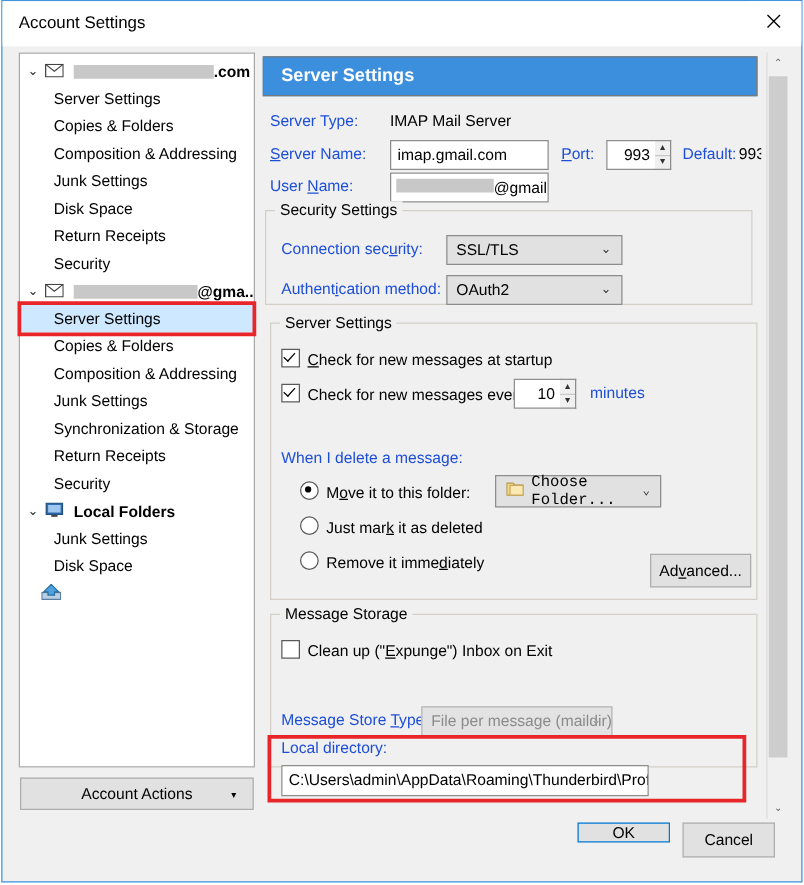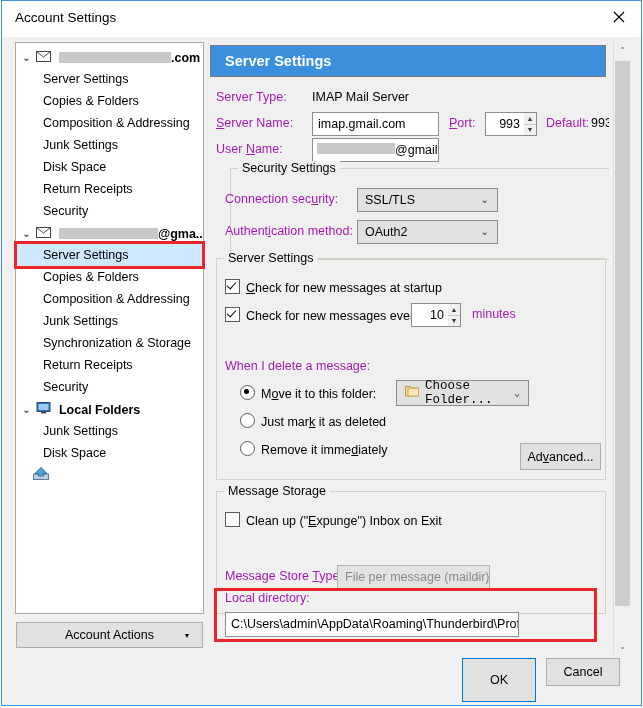--- a/index.html
+++ b/index.html
@@ -65,21 +65,21 @@
   .pane{
     position:absolute;left:208px;top:41px;width:399px;height:613px;
     overflow:hidden;
   }
   .pane-header{
     position:absolute;left:0px;top:3px;width:396px;height:32px;
     background:#3b8fdd;border:1px solid #7a7a7a;box-sizing:border-box;
     color:#fff;font-weight:bold;font-size:14.5px;
     display:flex;align-items:center;padding-left:14px;
   }
-  .lbl{position:absolute;font-size:12.5px;color:#a21caf;white-space:nowrap;}
+  .lbl{position:absolute;font-size:12.5px;color:#1d4ed8;white-space:nowrap;}
   .val{position:absolute;font-size:12.5px;color:#000;white-space:nowrap;}
   .txtbox{
     position:absolute;background:#fff;border:1px solid #8d8d8d;
     box-sizing:border-box;height:24px;line-height:22px;
     font-size:12.5px;padding-left:5px;white-space:nowrap;overflow:hidden;
   }
   .numbox{
     position:absolute;background:#fff;border:1px solid #8d8d8d;
     box-sizing:border-box;height:24px;line-height:22px;
     font-size:12.5px;text-align:right;padding-right:4px;
@@ -147,21 +147,21 @@
     display:flex;align-items:center;justify-content:center;font-size:8px;color:#606060;
   }
   .vscroll .up{top:0;}
   .vscroll .down{bottom:0;}
   .vscroll .thumb{
     position:absolute;left:1px;top:19px;width:15px;height:545px;background:#cdcdcd;
   }
 
   
   .ok-btn{
-    position:absolute;left:460px;top:657px;width:74px;height:44px;
+    position:absolute;left:460px;top:657px;width:74px;height:16px;
     background:#e1e1e1;border:1px solid #0078d7;box-sizing:border-box;
     display:flex;align-items:center;justify-content:center;font-size:12.5px;cursor:default;
   }
   .cancel-btn{
     position:absolute;left:544px;top:657px;width:74px;height:28px;
     background:#e1e1e1;border:1px solid #adadad;box-sizing:border-box;
     display:flex;align-items:center;justify-content:center;font-size:12.5px;cursor:default;
   }
 
   
@@ -268,21 +268,21 @@
       <div>▼</div>
     </div>
     <div class="lbl" style="left:336px;top:74px;">Default:</div>
     <div class="val" style="left:381px;top:74px;">993</div>
 
     <div class="lbl" style="left:6px;top:100px;">User <span class="u">N</span>ame:</div>
     <div class="txtbox" style="left:102px;top:96px;width:127px;padding-left:0;">
       <span class="redact" style="width:78px;margin-left:4px;vertical-align:0px;"></span><span>@gmail</span>
     </div>
 
-    <div class="group" style="left:20px;top:126px;width:390px;height:92px;">
+    <div class="group" style="left:2px;top:126px;width:390px;height:76px;">
       <div class="group-title">Security Settings</div>
     </div>
     <div class="lbl" style="left:15px;top:150px;">Connection sec<span class="u">u</span>rity:</div>
     <div class="combo" style="left:147px;top:146px;width:141px;">
       <span>SSL/TLS</span>
       <span class="arrow">⌄</span>
     </div>
     <div class="lbl" style="left:15px;top:182px;">Authent<span class="u">i</span>cation method:</div>
     <div class="combo" style="left:147px;top:178px;width:141px;">
       <span>OAuth2</span>

